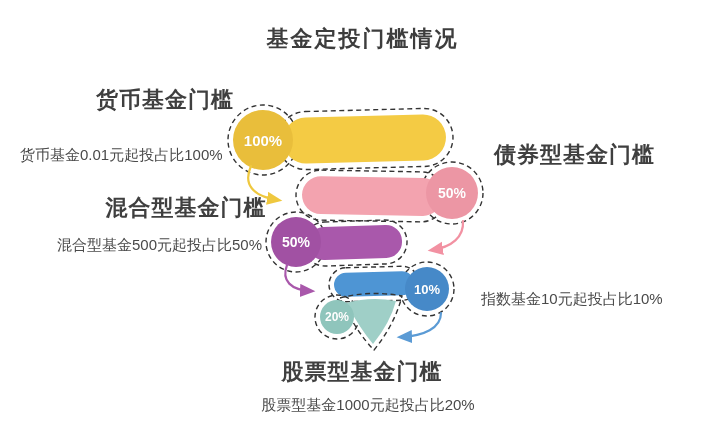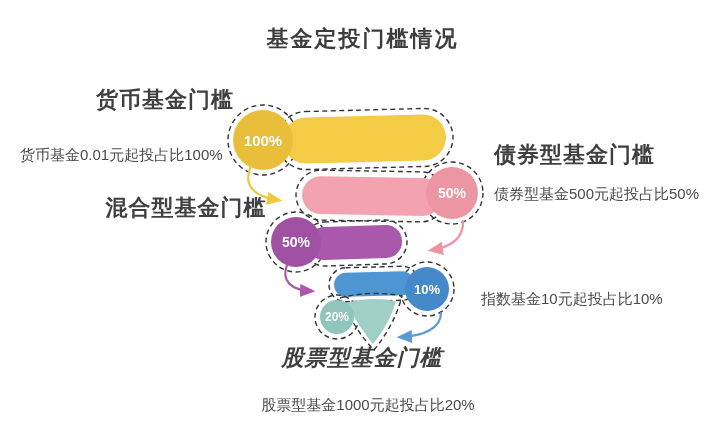--- a/index.html
+++ b/index.html
@@ -93,20 +93,20 @@
 
   <span class="pct" style="left:263px;top:140px;font-size:15px;">100%</span>
   <span class="pct" style="left:452px;top:193px;font-size:14px;">50%</span>
   <span class="pct" style="left:296px;top:242px;font-size:14px;">50%</span>
   <span class="pct" style="left:427px;top:289px;font-size:13px;">10%</span>
   <span class="pct" style="left:337px;top:317px;font-size:12px;">20%</span>
 
   <span class="heading centered" style="left:165px;top:100px;">货币基金门槛</span>
   <span class="heading centered" style="left:186px;top:208px;">混合型基金门槛</span>
   <span class="heading vcentered" style="left:494px;top:155px;">债券型基金门槛</span>
-  <span class="heading centered" style="left:362px;top:358px;font-style:italic;">股票型基金门槛</span>
+  <span class="heading centered" style="left:362px;top:372px;">股票型基金门槛</span>
 
   <span class="desc vcentered" style="left:20px;top:155px;">货币基金0.01元起投占比100%</span>
-  <span class="desc vcentered" style="left:494px;top:194px;">债券型基金500元起投占比50%</span>
+  <span class="desc vcentered" style="left:57px;top:245px;">混合型基金500元起投占比50%</span>
   <span class="desc vcentered" style="left:481px;top:299px;">指数基金10元起投占比10%</span>
   <span class="desc centered" style="left:368px;top:405px;">股票型基金1000元起投占比20%</span>
 
 </div>
 
 </body></html>

